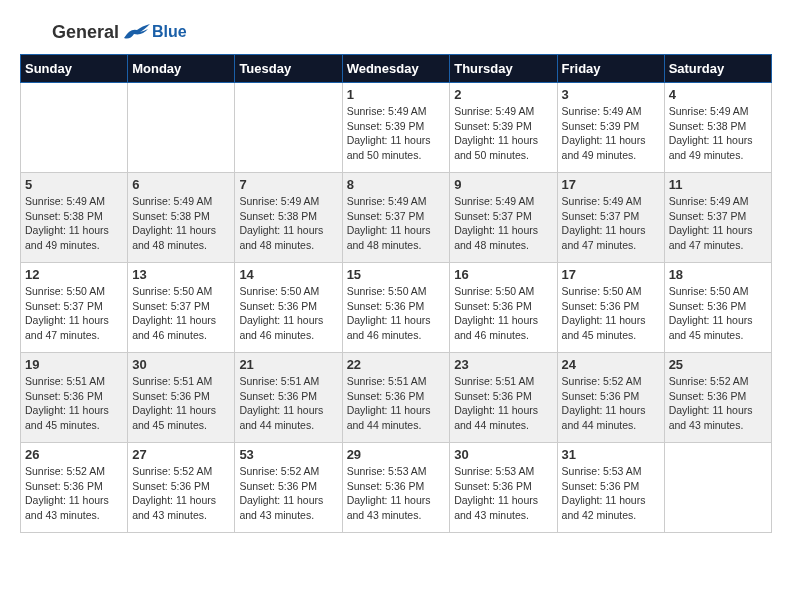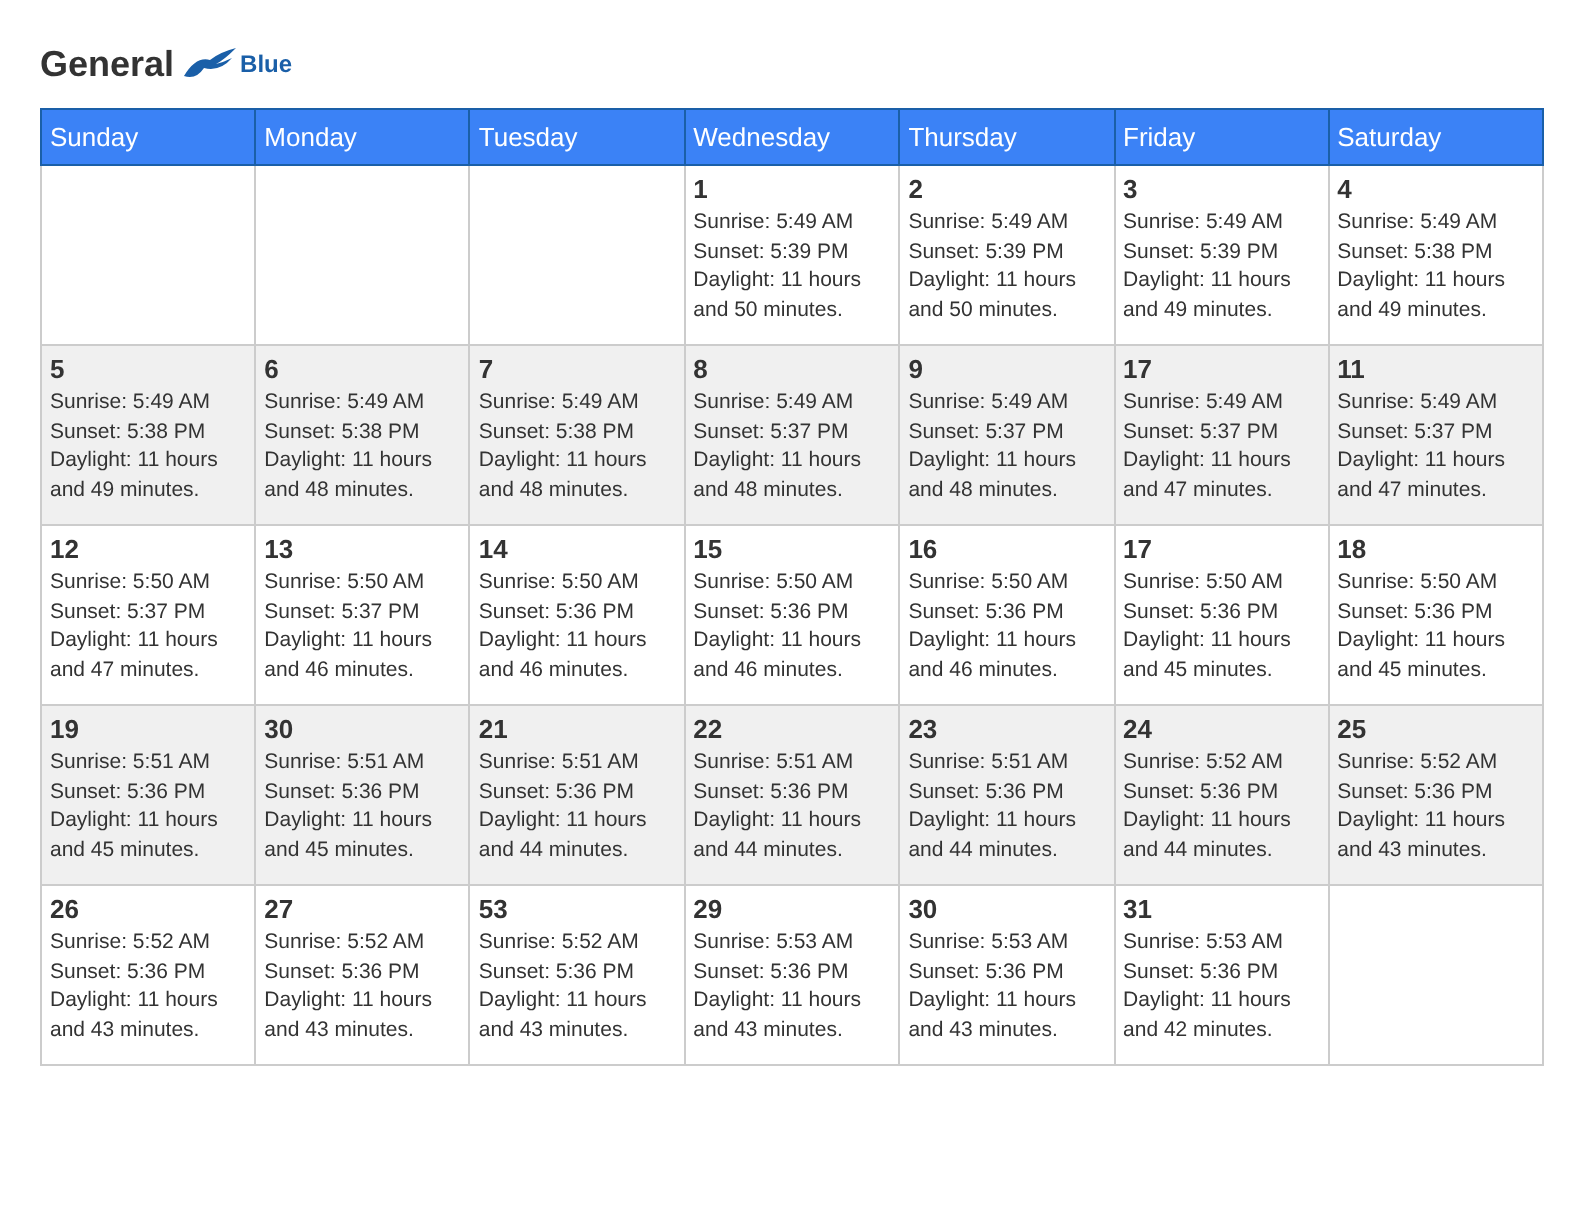--- a/index.html
+++ b/index.html
@@ -17,23 +17,24 @@
       margin-bottom: 10px;
     }
     .logo {
       display: flex;
       align-items: center;
     }
     .logo-text-general {
       font-size: 18px;
       font-weight: bold;
       color: #333;
+      margin-left: 32px;
     }
     .logo-text-blue {
-      font-size: 12px;
+      font-size: 16px;
       font-weight: bold;
       color: #1a5fa8;
     }
     .logo-bird {
       width: 30px;
       height: 24px;
       margin-left: 3px;
     }
     .title-area {
       text-align: right;
@@ -46,26 +47,26 @@
     .location {
       font-size: 16px;
       color: #555;
     }
     .calendar {
       width: 100%;
       border-collapse: collapse;
       font-size: 11px;
     }
     .calendar thead tr th {
-      background-color: #3b82f6;
+      background-color: #0f172a;
       color: #fff;
       padding: 6px 4px;
       text-align: left;
       font-size: 13px;
-      font-weight: normal;
+      font-weight: bold;
       border: 1px solid #1a5fa8;
     }
     .calendar tbody tr td {
       border: 1px solid #ccc;
       vertical-align: top;
       padding: 4px;
       width: 108px;
       height: 90px;
     }
     .calendar tbody tr:nth-child(odd) td {

